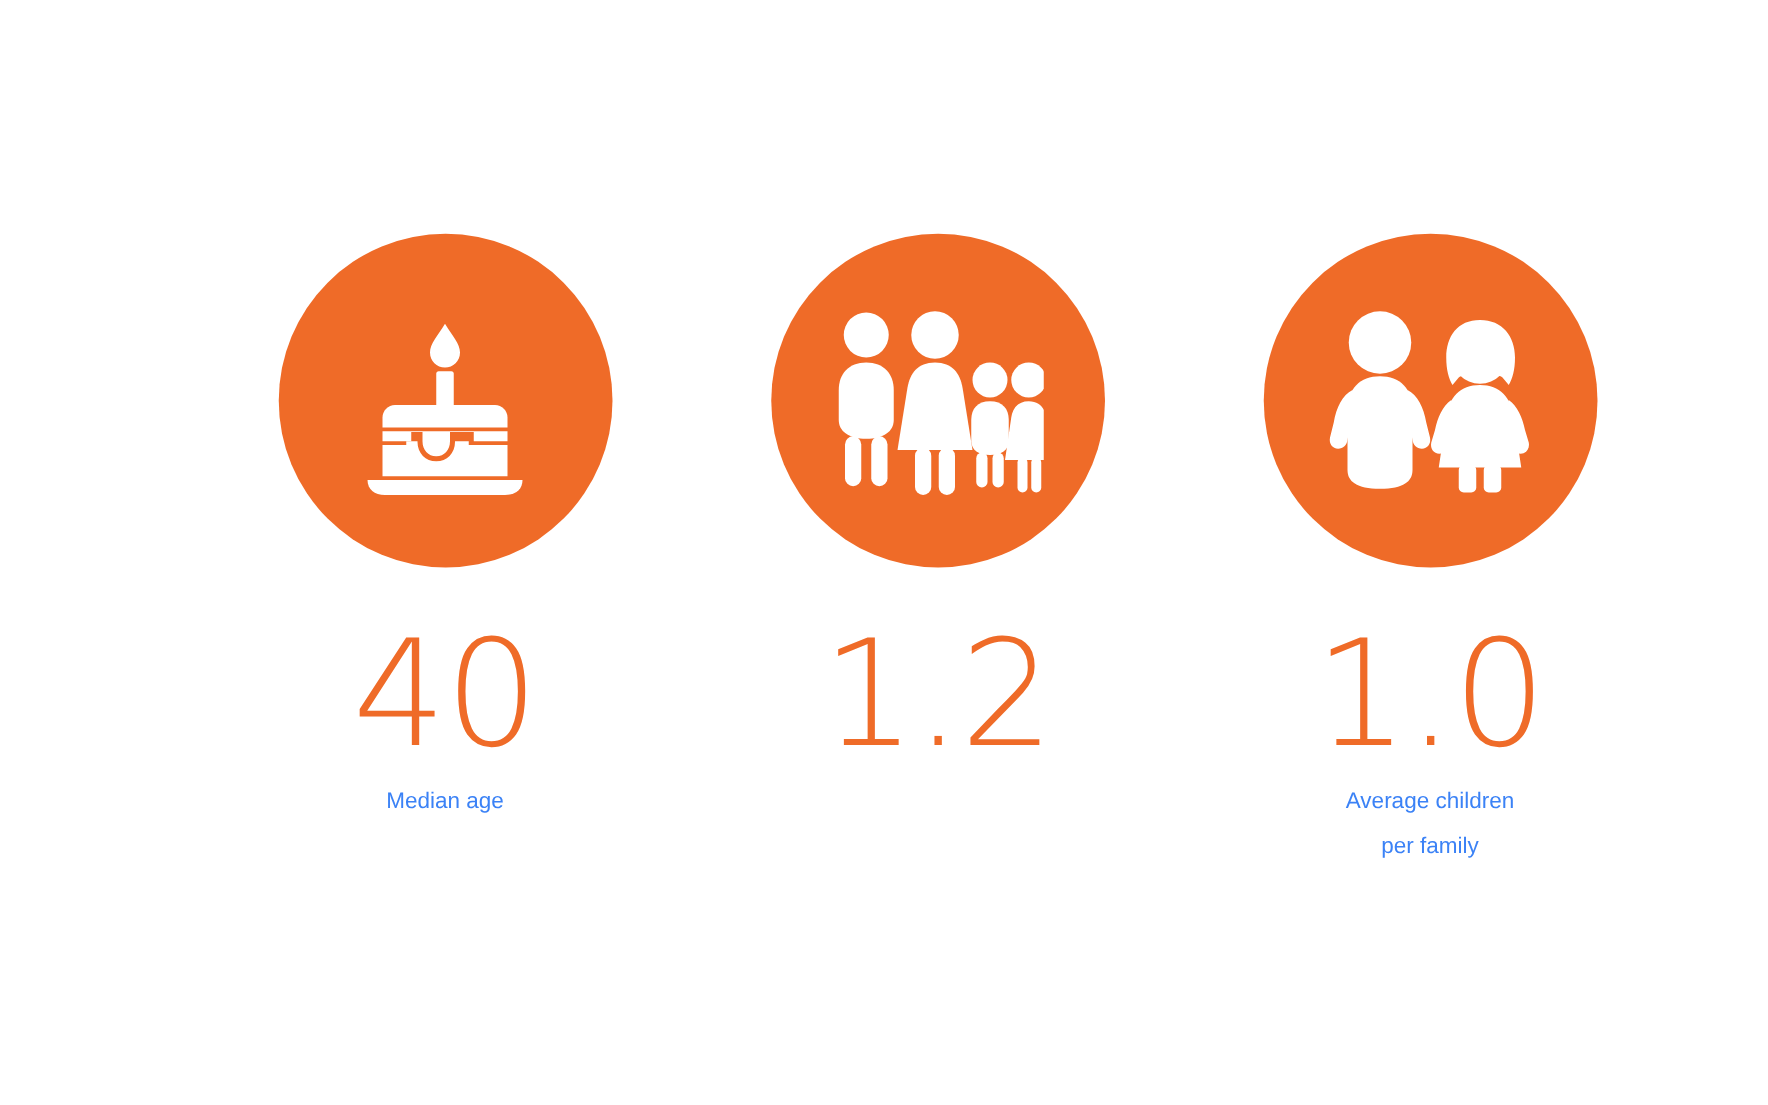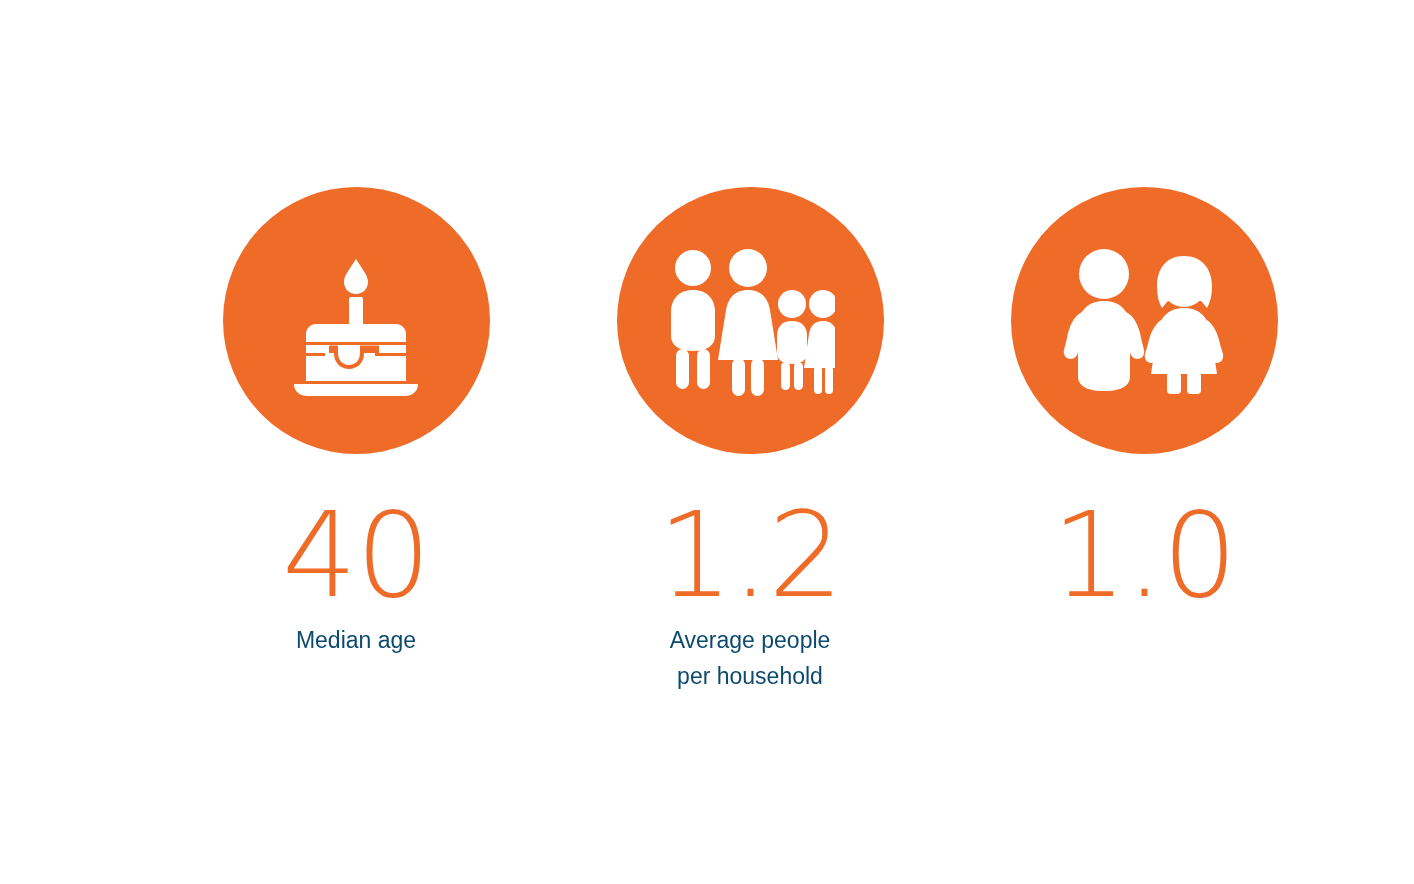--- a/index.html
+++ b/index.html
@@ -63,24 +63,24 @@
     font-family: "DejaVu Sans", sans-serif;
     font-weight: 300;
     font-size: 118px;
     line-height: 1;
     letter-spacing: -1px;
     margin-top: 42px;
     height: 120px;
   }
 
   .stat-label {
-    color: #0c4a6e;
+    color: #3b82f6;
     font-family: "Liberation Sans", sans-serif;
     font-weight: 400;
-    font-size: 23px;
+    font-size: 18px;
     line-height: 36px;
     margin-top: 6px;
     white-space: pre-line;
   }
 </style>
 </head>
 <body>
 
 <div id="infographic">
   <div class="stat-row">
@@ -143,22 +143,20 @@
               <circle cx="158" cy="58" r="14"></circle>
               <path d="M158 75 C167 75 171 81 172 88 L177 122 L139 122 L144 88
                        C145 81 149 75 158 75 Z"></path>
               <rect x="149" y="120" width="8" height="28" rx="4"></rect>
               <rect x="160" y="120" width="8" height="28" rx="4"></rect>
             </g>
           </svg>
         </span>
       </div>
       <div class="stat-value">1.2</div>
-      <div class="stat-label">Average people
-per household</div>
     </div>
 
     <div class="stat-card col-3">
       <div class="icon-circle">
         <span>
           <svg width="165" height="150" viewBox="0 0 165 150" aria-hidden="true">
             <g fill="#ffffff">
 
               <circle cx="42" cy="28" r="25"></circle>
 
@@ -187,16 +185,18 @@
               <path d="M145 74 C152 79 156 88 158 98 L161 108 C162 113 159 117 154.5 117
                        C150.5 117 147.5 114 147 110 L144 90 Z"></path>
 
               <rect x="105" y="126" width="14" height="22" rx="4"></rect>
               <rect x="125" y="126" width="14" height="22" rx="4"></rect>
             </g>
           </svg>
         </span>
       </div>
       <div class="stat-value">1.0</div>
+      <div class="stat-label">Average children
+per family</div>
     </div>
 
   </div>
 </div>
 
 </body></html>

